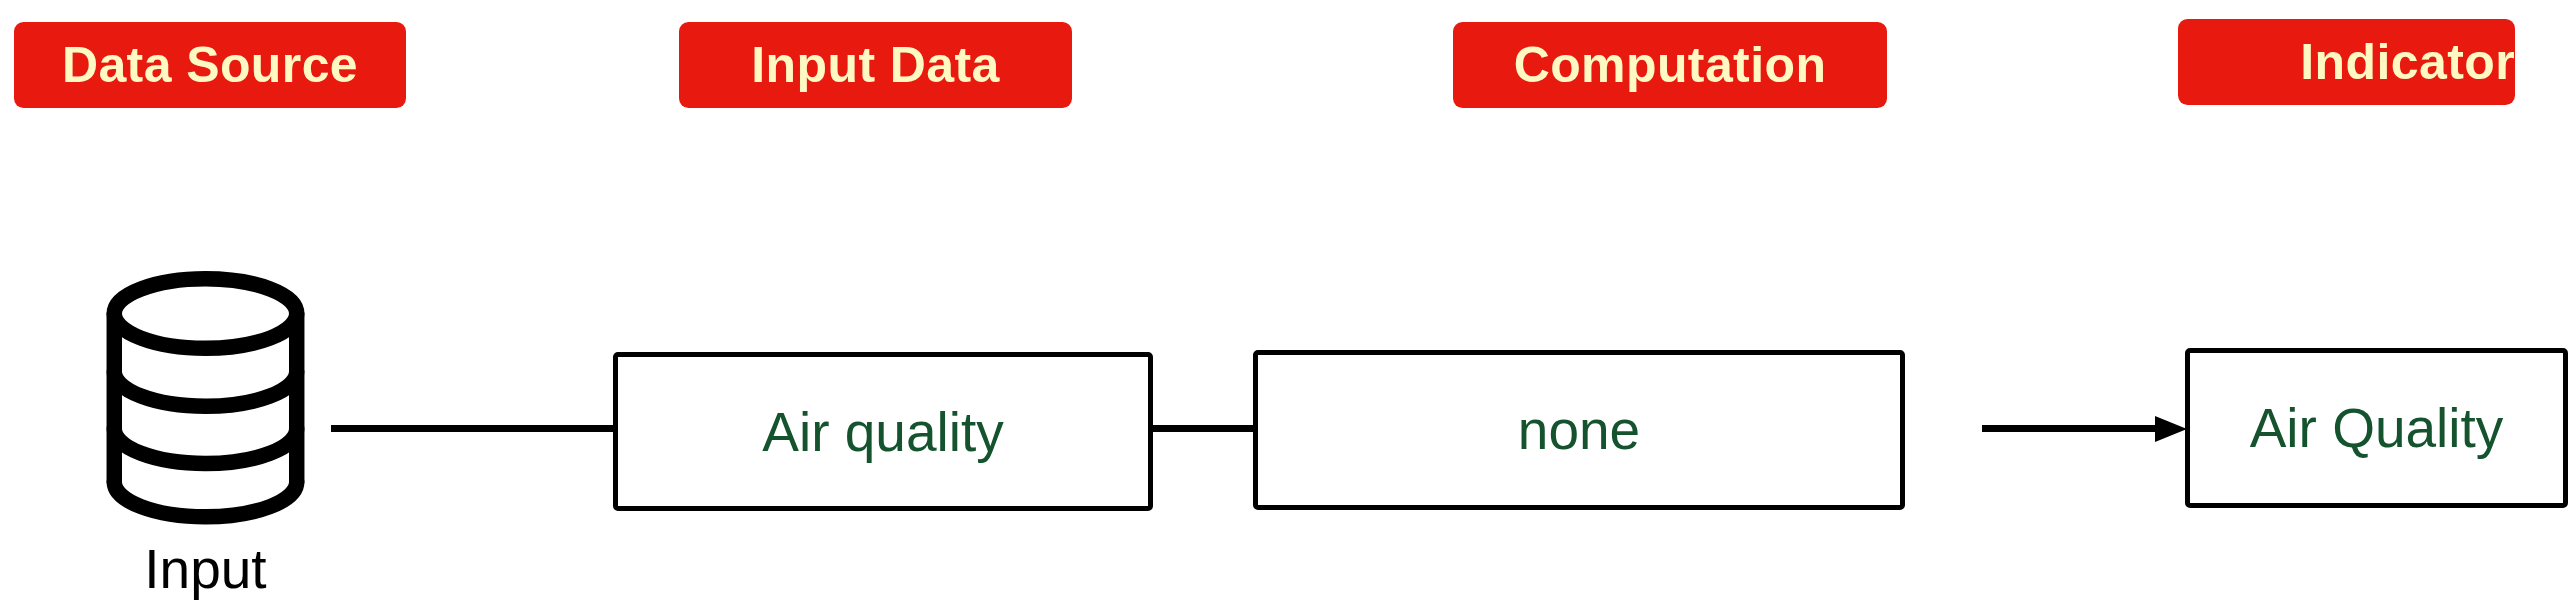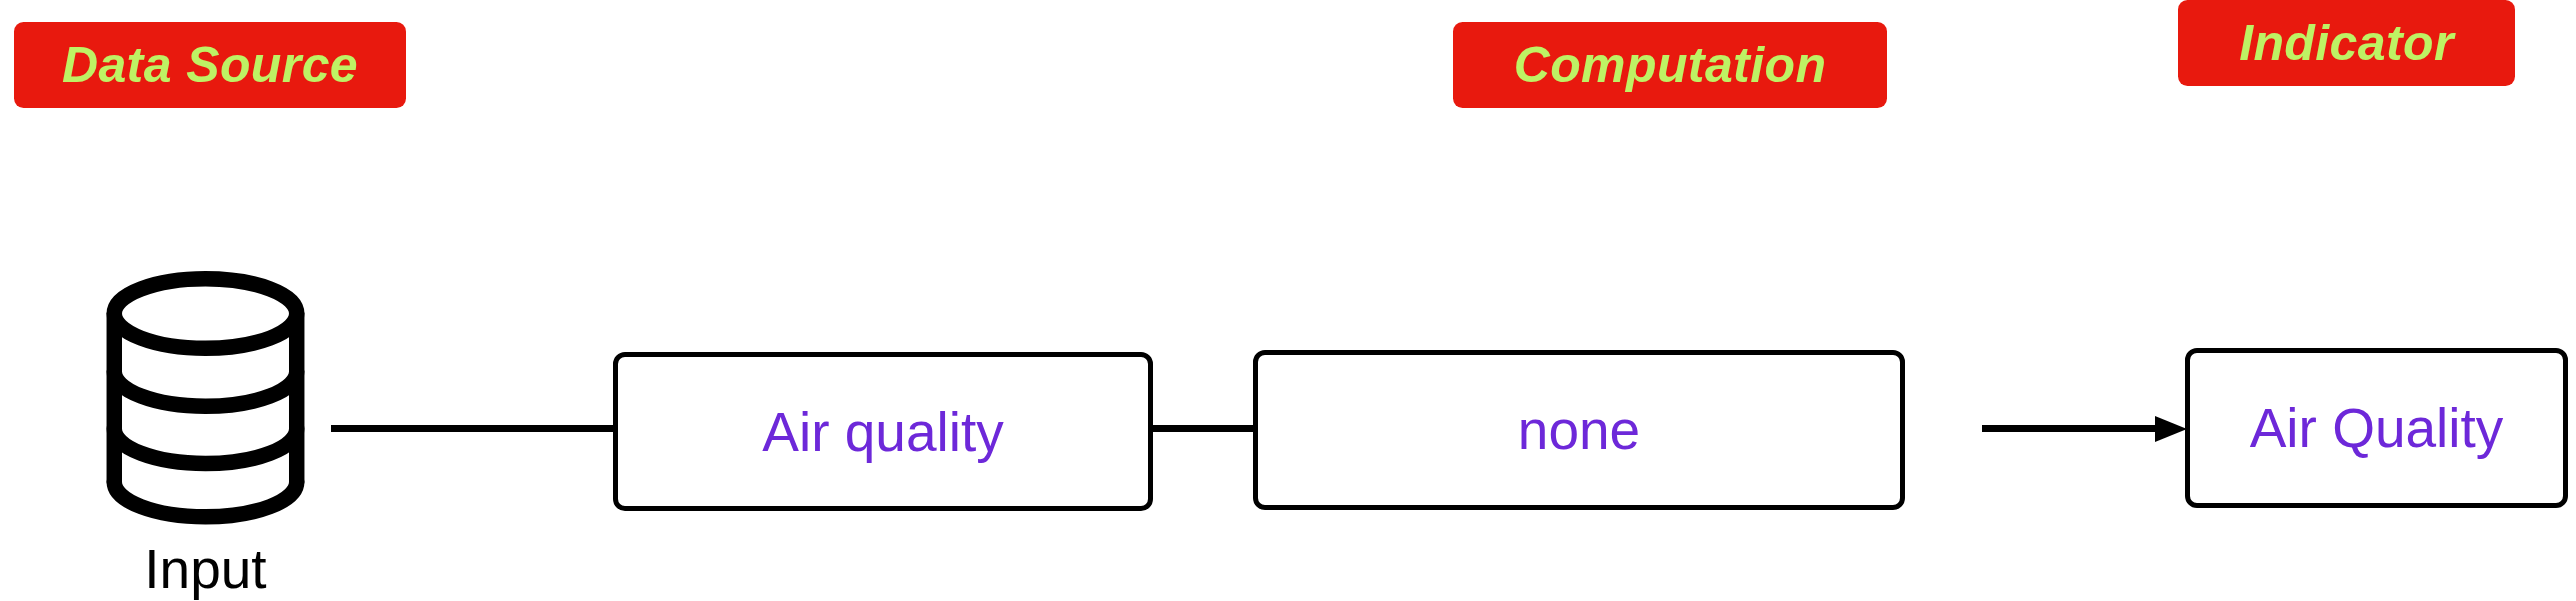--- a/index.html
+++ b/index.html
@@ -13,33 +13,32 @@
     overflow: hidden;
   }
 
   
   .col-header {
     position: absolute;
     top: 22px;
     height: 86px;
     background: #e8190e;
     border-radius: 9.5px;
-    color: #bef264;
+    color: #fef9c3;
     font-weight: bold;
     font-size: 50px;
     display: flex;
     align-items: center;
     justify-content: center;
     letter-spacing: 0.4px;
-    font-style: italic;
   }
   .col-header.h1 { left: 14px;   width: 392px; }
   .col-header.h2 { left: 679px;  width: 393px; }
   .col-header.h3 { left: 1453px; width: 434px; }
-  .col-header.h4 { left: 2178px; width: 337px; top: 0; }
+  .col-header.h4 { left: 2178px; width: 337px; top: 19px; justify-content: flex-end; }
 
   
   .db-icon {
     position: absolute;
     left: 105px;
     top: 265px;
     width: 201px;
     height: 264px;
   }
   .db-caption {
@@ -51,27 +50,27 @@
     font-size: 55px;
     color: #000000;
     white-space: nowrap;
   }
 
   
   .node {
     position: absolute;
     background: #ffffff;
     border: 5.5px solid #000000;
-    border-radius: 12px;
+    border-radius: 5px;
     box-sizing: border-box;
     display: flex;
     align-items: center;
     justify-content: center;
     font-size: 55px;
-    color: #6d28d9;
+    color: #14532d;
     white-space: nowrap;
   }
   .node.n1 { left: 613px;  top: 352px; width: 540px; height: 159px; }
   .node.n2 { left: 1253px; top: 350px; width: 652px; height: 160px; }
   .node.n3 { left: 2185px; top: 348px; width: 383px; height: 160px; }
 
   
   .edge-line {
     position: absolute;
     top: 425px;
@@ -94,20 +93,23 @@
   .arrowhead.a2 { left: 1299px; }
   .arrowhead.a3 { left: 2155px; }
 </style>
 </head>
 <body>
 
 <div class="canvas">
 
   <div class="col-header h1">
     <span>Data Source</span>
+  </div>
+  <div class="col-header h2">
+    <span>Input Data</span>
   </div>
   <div class="col-header h3">
     <span>Computation</span>
   </div>
   <div class="col-header h4">
     <span>Indicator</span>
   </div>
 
   <svg class="db-icon" viewBox="0 0 260 340" fill="none" stroke="#000000" stroke-width="20" stroke-linecap="round">
     <path d="M12 62 V280"></path>

